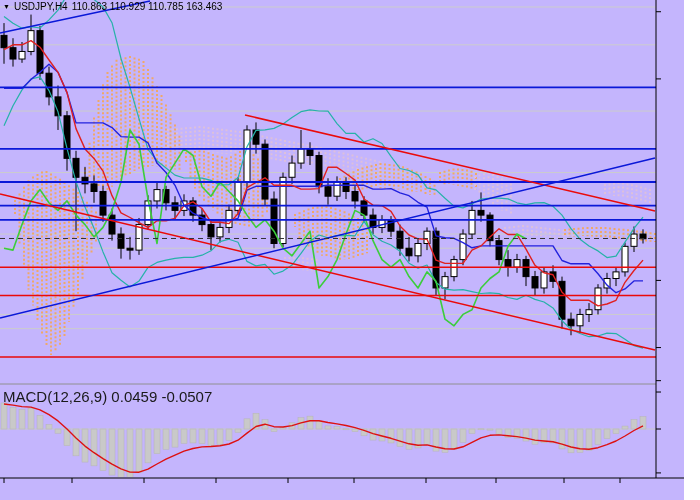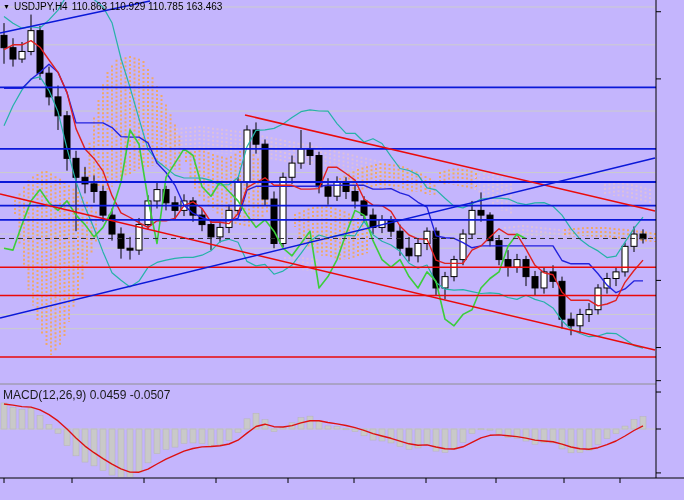--- a/index.html
+++ b/index.html
@@ -2,21 +2,21 @@
 <html><head>
 <meta charset="utf-8">
 <style>
   html,body{margin:0;padding:0;background:#fff;}
   .stage{position:relative;width:684px;height:500px;background:#c4b5fd;overflow:hidden;
          font-family:"Liberation Sans",sans-serif;}
   #plot{position:absolute;left:0;top:0;}
   .symbol-header{position:absolute;left:3px;top:1px;font-size:10px;color:#000;
                  display:flex;align-items:center;gap:4px;z-index:30;}
   .symbol-header .tri{font-size:7px;line-height:10px;cursor:pointer;}
-  .macd-label{position:absolute;left:3px;top:388px;font-size:12px;color:#1a1a1a;z-index:30;text-align:right;}
+  .macd-label{position:absolute;left:3px;top:388px;font-size:15px;color:#1a1a1a;z-index:30;text-align:right;}
   #price-axis{position:absolute;left:656px;top:0;width:44px;height:478px;}
   #time-axis{position:absolute;left:0;top:478px;width:700px;height:22px;}
   .splitter{position:absolute;left:0;top:383px;width:656px;height:4px;cursor:row-resize;}
 </style>
 </head>
 <body>
 
 <div class="stage">
   <svg id="plot" width="700" height="500" viewBox="0 0 700 500">
       <defs>

